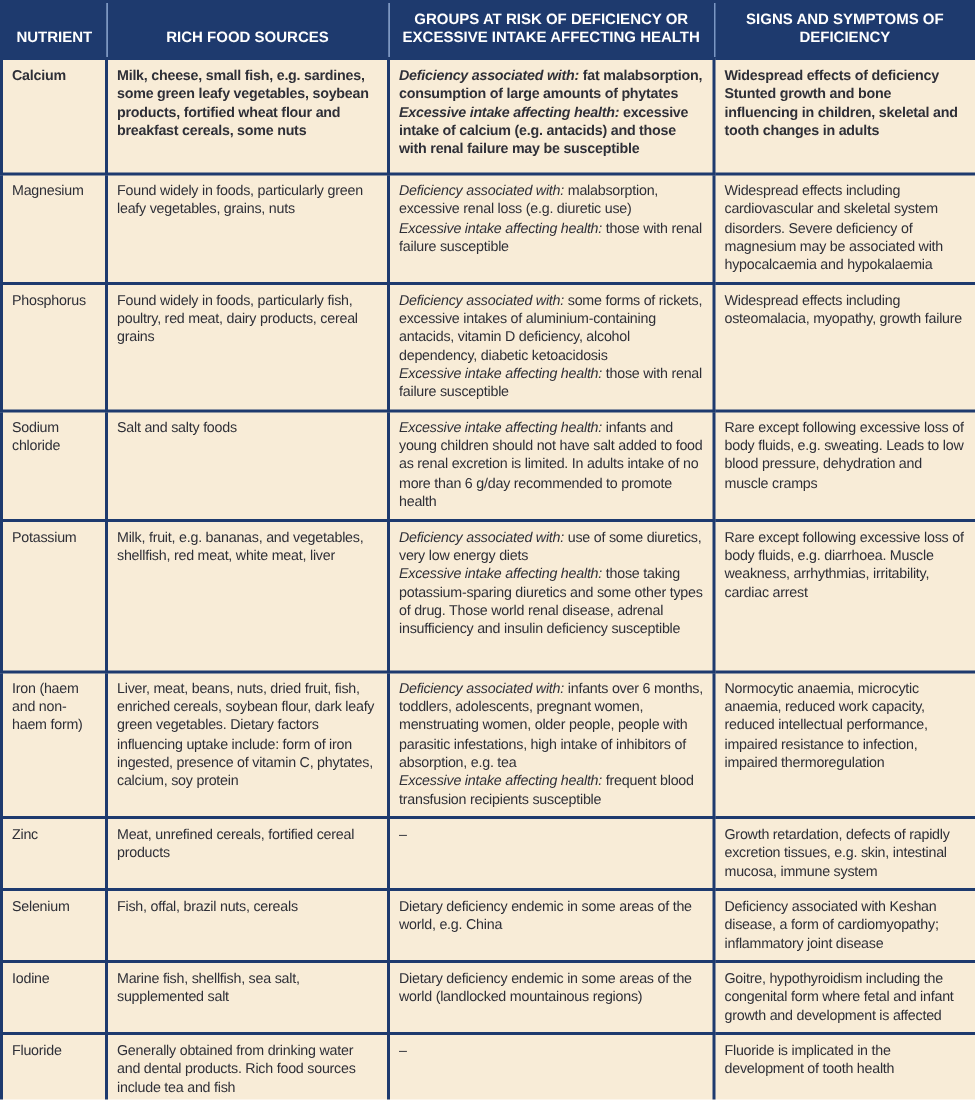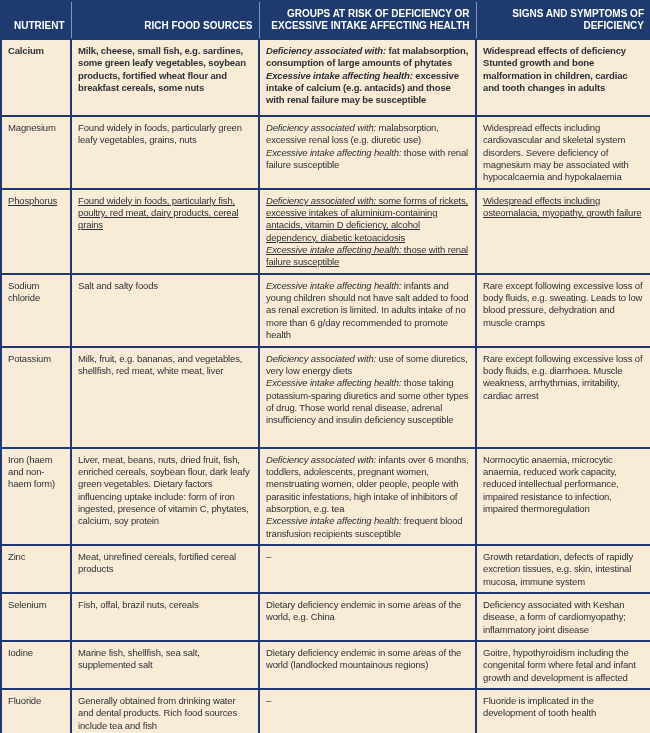--- a/index.html
+++ b/index.html
@@ -21,39 +21,39 @@
   }
   table{
     width:650px;border-collapse:collapse;table-layout:fixed;
     border:2px solid var(--border);
   }
   col.c1{width:70px;} col.c2{width:188px;} col.c3{width:217px;} col.c4{width:175px;}
   th{
     background:var(--header_bg);
     color:var(--header_text);
     font-size:10px;font-weight:bold;
-    text-align:right;vertical-align:bottom;
+    text-align:center;vertical-align:bottom;
     padding:5px 6px 6px 6px;
     border-right:1px solid var(--header_divider);
     letter-spacing:0;
     height:38px;
     line-height:1.2;
   }
   th:last-child{border-right:none;}
   td{
     background:var(--cell_bg);
     font-size:9.5px;line-height:1.3;letter-spacing:-0.15px;
     vertical-align:top;text-align:left;
     padding:5px 6px 4px 6px;
     border:2px solid var(--border);
   }
   td.signs, td.risk{white-space:pre-line;}
   td.risk{white-space:normal;}
   .it{font-style:italic;}
-  tr.hCa td{height:77px;font-weight:bold;} tr.hMg td{height:70px;} tr.hP td{height:77px;text-decoration:underline;}
+  tr.hCa td{height:77px;font-weight:bold;} tr.hMg td{height:70px;} tr.hP td{height:77px;}
   tr.hNa td{height:70px;margin-top:48px;} tr.hK td{height:101px;} tr.hFe td{height:92px;}
   tr.hZn td{height:43px;} tr.hSe td{height:47px;} tr.hI td{height:42px;}
   tr.hF td{height:40px;}
 </style>
 </head>
 <body>
 
 <table>
   <colgroup>
       <col class="c1">
@@ -68,21 +68,21 @@
       <th>GROUPS AT RISK OF DEFICIENCY OR EXCESSIVE INTAKE AFFECTING HEALTH</th>
       <th>SIGNS AND SYMPTOMS OF DEFICIENCY</th>
     </tr>
   </thead>
   <tbody>
     <tr class="hCa">
       <td>Calcium</td>
       <td>Milk, cheese, small fish, e.g. sardines, some green leafy vegetables, soybean products, fortified wheat flour and breakfast cereals, some nuts</td>
       <td class="risk"><span class="it">Deficiency associated with:</span><span> fat malabsorption, consumption of large amounts of phytates</span><br><span class="it">Excessive intake affecting health:</span><span> excessive intake of calcium (e.g. antacids) and those with renal failure may be susceptible</span></td>
       <td class="signs">Widespread effects of deficiency
-Stunted growth and bone malformation in children, cardiac and tooth changes in adults</td>
+Stunted growth and bone influencing in children, skeletal and tooth changes in adults</td>
     </tr>
     <tr class="hMg">
       <td>Magnesium</td>
       <td>Found widely in foods, particularly green leafy vegetables, grains, nuts</td>
       <td class="risk"><span class="it">Deficiency associated with:</span><span> malabsorption, excessive renal loss (e.g. diuretic use)</span><br><span class="it">Excessive intake affecting health:</span><span> those with renal failure susceptible</span></td>
       <td class="signs">Widespread effects including cardiovascular and skeletal system disorders. Severe deficiency of magnesium may be associated with hypocalcaemia and hypokalaemia</td>
     </tr>
     <tr class="hP">
       <td>Phosphorus</td>
       <td>Found widely in foods, particularly fish, poultry, red meat, dairy products, cereal grains</td>

